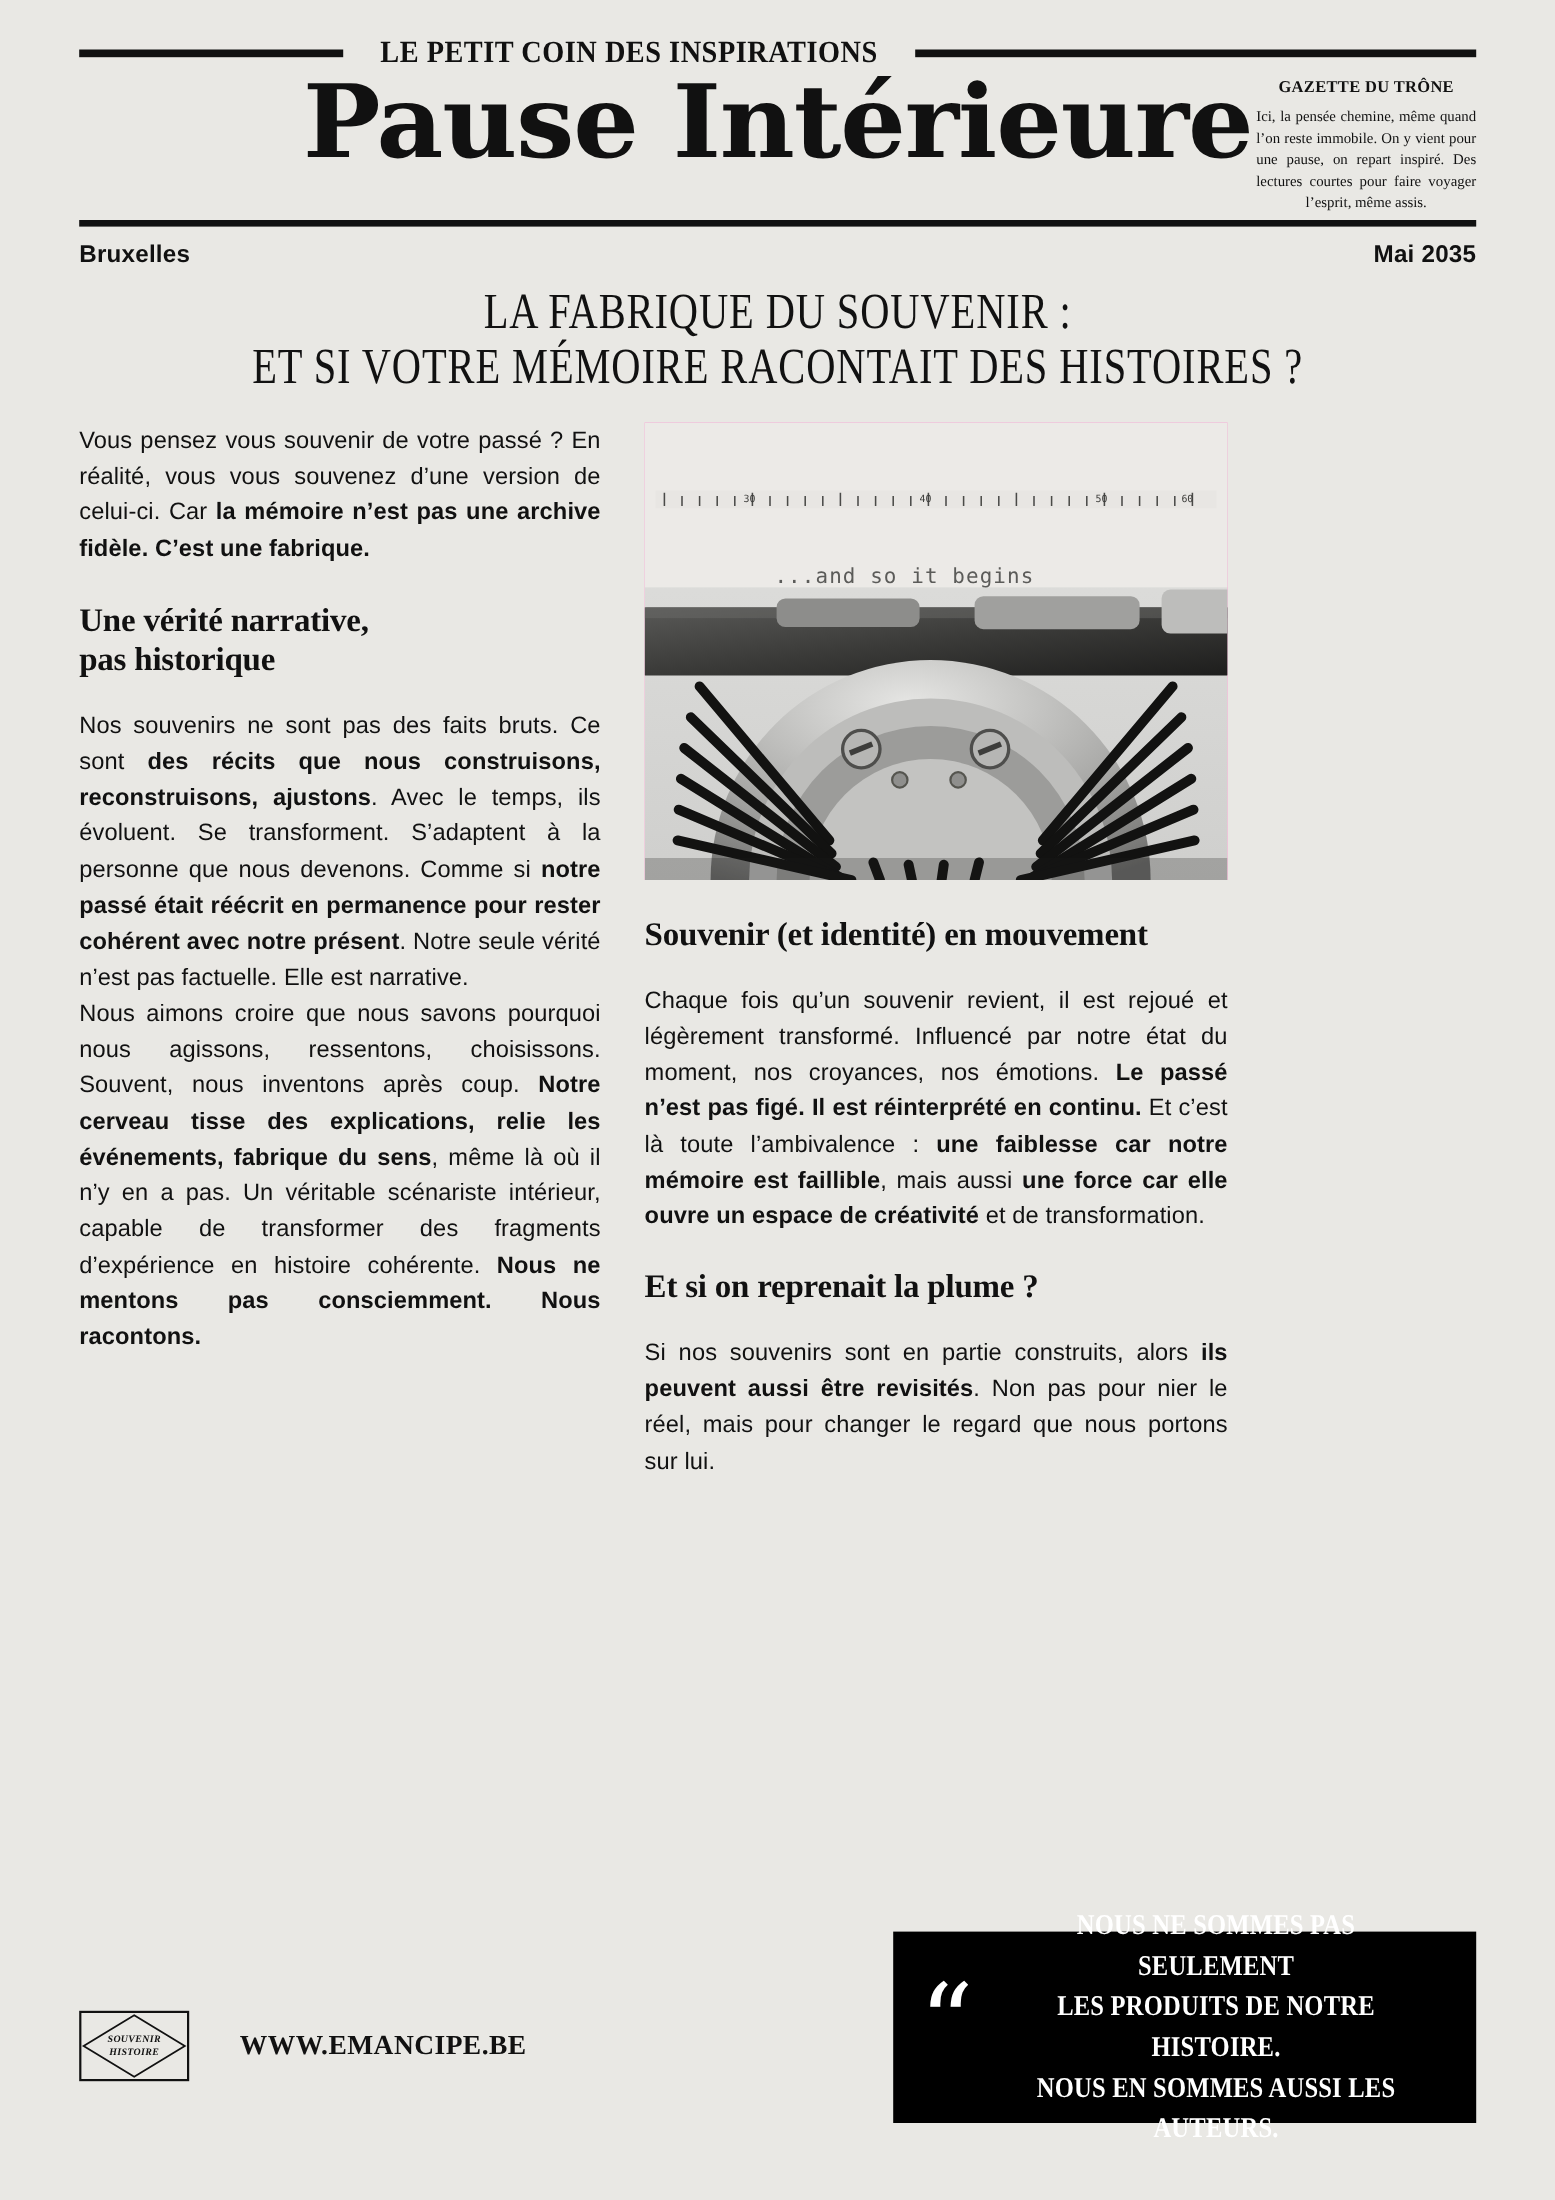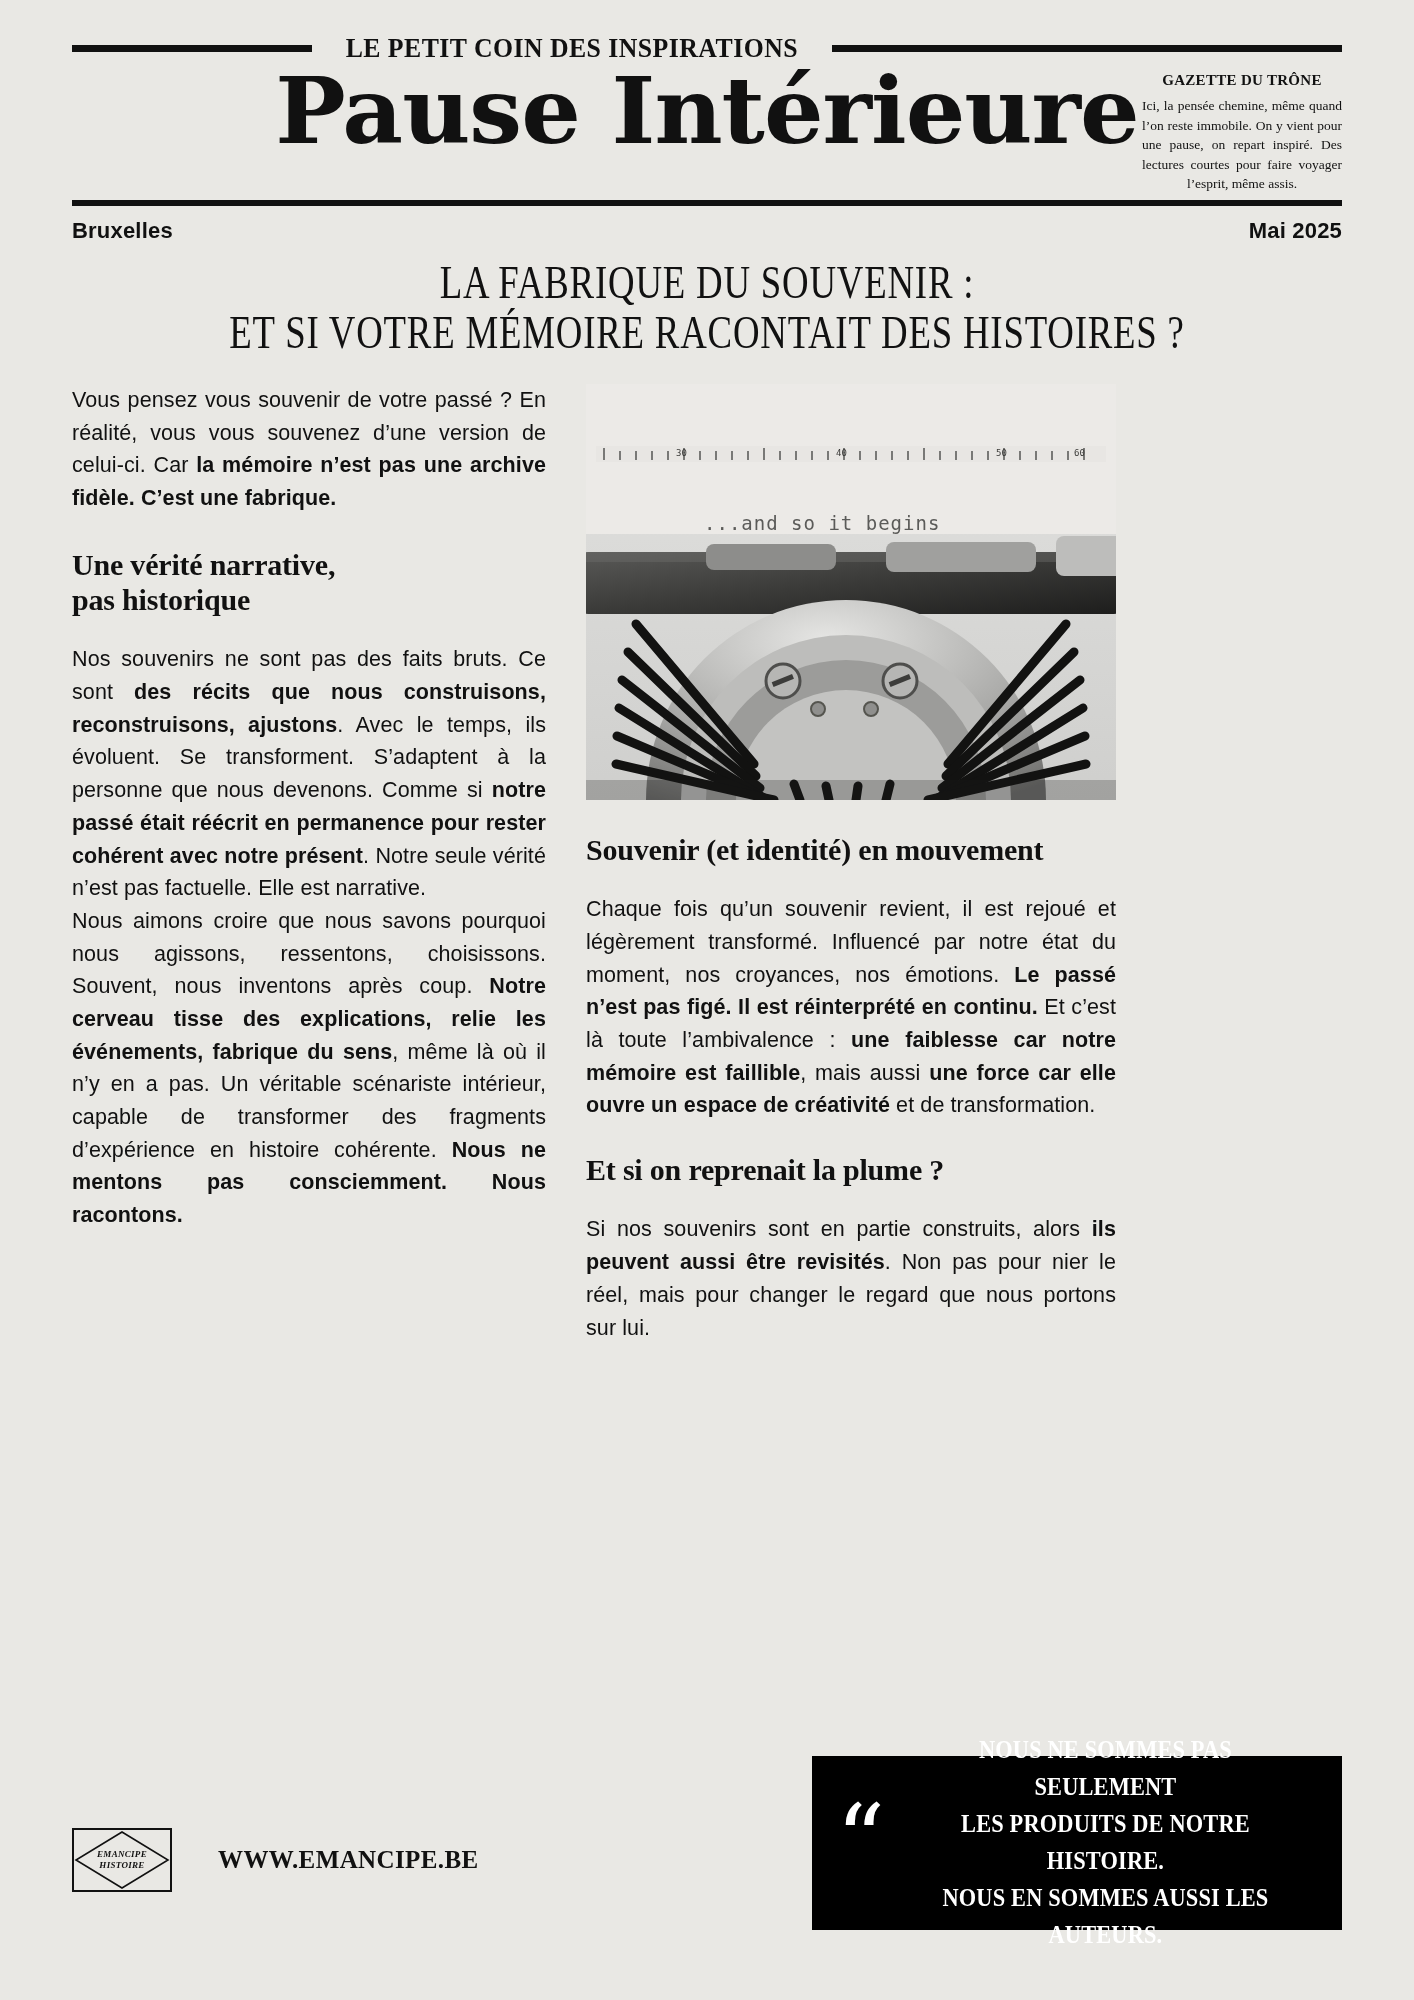--- a/index.html
+++ b/index.html
@@ -123,21 +123,21 @@
     <div class="gazette">
       <div class="gazette-title">GAZETTE DU TRÔNE</div>
       <div class="gazette-body">Ici, la pensée chemine, même quand l’on reste immobile. On y vient pour une pause, on repart inspiré. Des lectures courtes  pour faire voyager l’esprit, même assis.</div>
     </div>
   </div>
 
   <div class="rule-thick"></div>
 
   <div class="dateline">
     <div>Bruxelles</div>
-    <div>Mai 2025</div>
+    <div>Mai 2035</div>
   </div>
 
   <div class="headline">
     <span class="l1">LA FABRIQUE DU SOUVENIR :</span>
     <span class="l2">ET SI VOTRE MÉMOIRE RACONTAIT DES HISTOIRES ?</span>
   </div>
 
   <div class="cols">
 
     <div class="col left">
@@ -276,21 +276,21 @@
       <p class="body"><span>Si nos souvenirs sont en partie construits, alors </span><b>ils peuvent aussi être revisités</b><span>. Non pas pour nier le réel, mais pour changer le regard que nous portons sur lui.</span></p>
     </div>
   </div>
 
   <div class="footer">
     <div class="logo-box">
       <svg viewBox="0 0 96 60" aria-hidden="true">
         <polygon points="48,2 94,30 48,58 2,30" fill="none" stroke="#111" stroke-width="1.6"></polygon>
       </svg>
       <div class="logo-text">
-        <span>EMANCIPE</span><br>
+        <span>SOUVENIR</span><br>
         <span>HISTOIRE</span>
       </div>
     </div>
     <div class="site-url">WWW.EMANCIPE.BE</div>
   </div>
 
   <div class="quotebox">
     <div class="qmark">“</div>
     <div class="qtext">
       <span>NOUS NE SOMMES PAS SEULEMENT</span>

